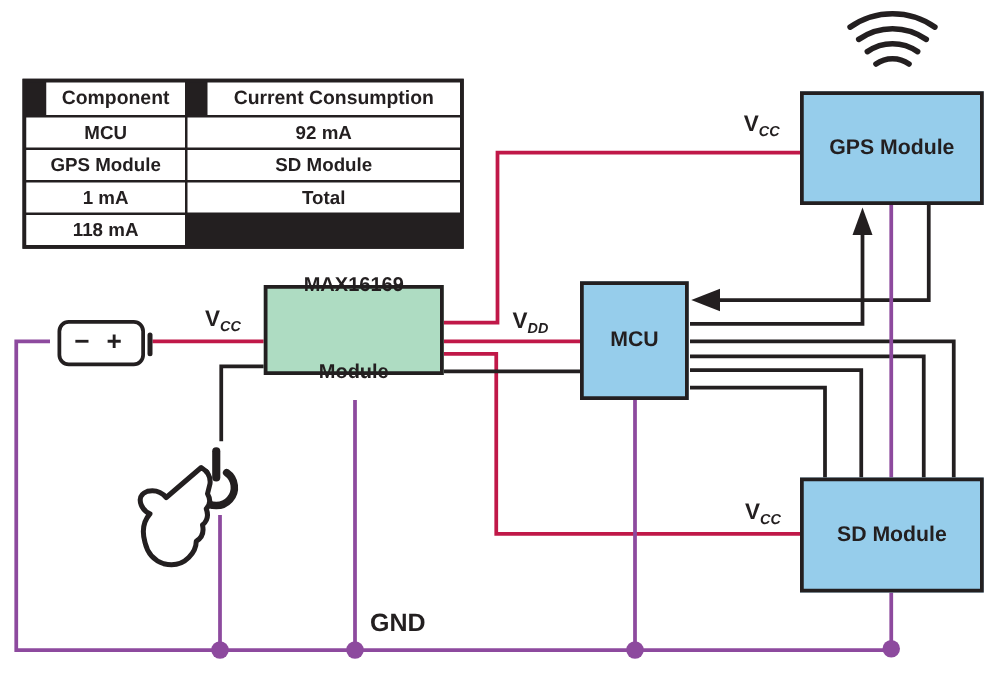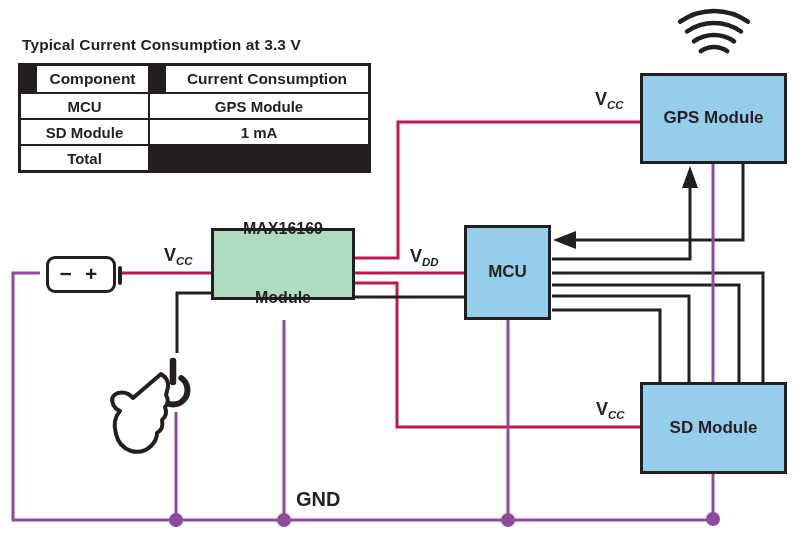--- a/index.html
+++ b/index.html
@@ -117,30 +117,31 @@
          Q 119 447 131 451
          Q 143 454 151 446
          Q 157 440 157 433
          Q 164 429 162 420
          Q 168 415 165 407
          Q 170 402 166 395
          L 168 387
          Q 169 379 161 374 Z" fill="#ffffff" stroke="#231f20" stroke-width="4" stroke-linejoin="round"></path>
   </svg>
 
-  <div class="abs tbl-title">Typical Current Consumption at 3.3 V</div>
 
   <div class="abs tbl">
     <div class="cell head">Component</div>
     <div class="cell head">Current Consumption</div>
     <div class="cell">MCU</div>
+    <div class="cell">92 mA</div>
     <div class="cell">GPS Module</div>
     <div class="cell">SD Module</div>
     <div class="cell">1 mA</div>
     <div class="cell">Total</div>
+    <div class="cell">118 mA</div>
   </div>
 
   <div class="abs" id="battery">
     <span class="batt-sign" style="left:26%;">−</span>
     <span class="batt-sign" style="left:66%;">+</span>
   </div>
   <div class="abs" id="battery-terminal"></div>
 
   <div class="abs block green" id="max-block">
     <span>MAX16169</span>

